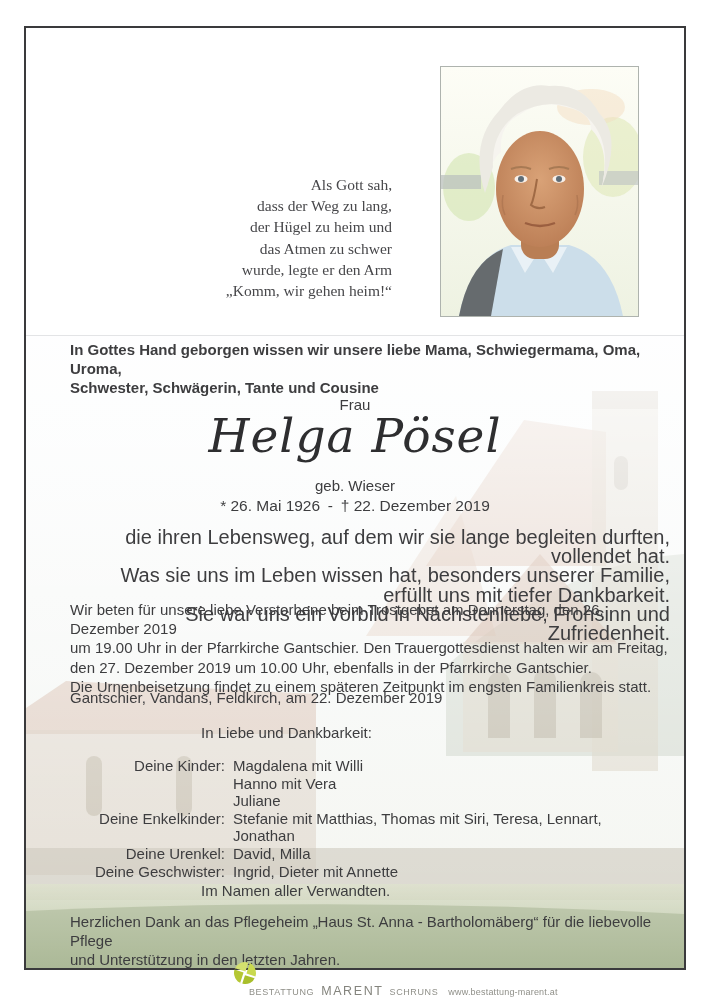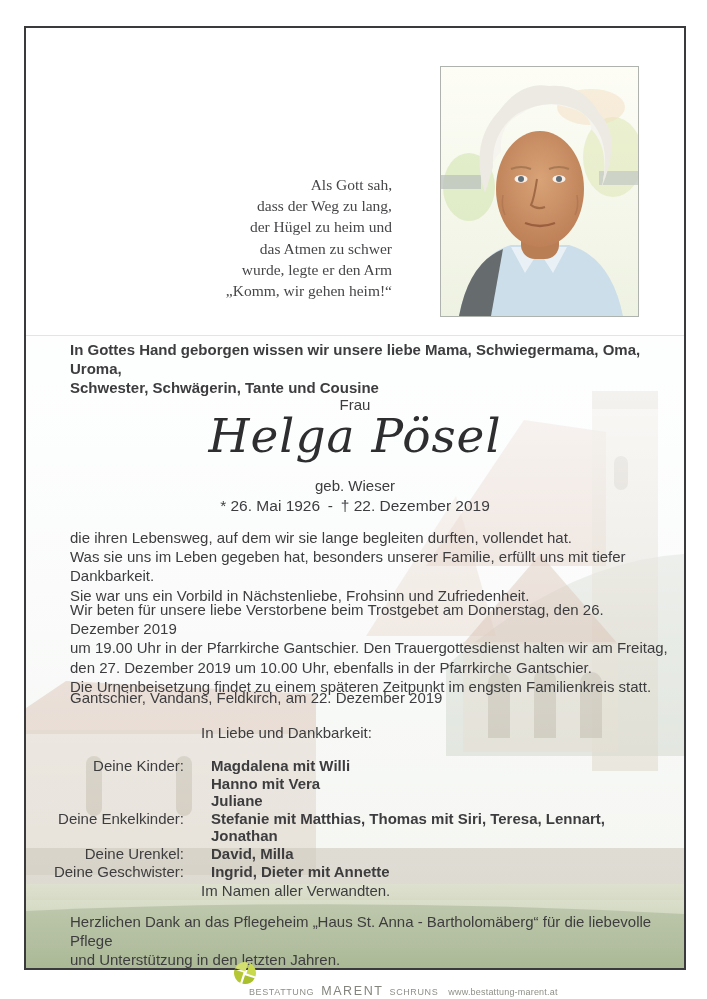--- a/index.html
+++ b/index.html
@@ -14,28 +14,28 @@
   .poem{left:40px;top:146px;width:326px;text-align:right;font-size:15.5px;line-height:21.2px;color:#47474a;font-family:Liberation Serif, serif;}
   .portrait{left:414px;top:38px;width:197px;height:249px;border:1px solid #aeb3ae;background:#f6f7f0;}
   .portrait svg{display:block;width:100%;height:100%;}
   .intro{left:44px;top:312px;width:590px;font-size:15px;line-height:19.2px;font-weight:bold;}
   .frau{left:0;top:368px;width:658px;text-align:center;font-size:15px;}
   .name{left:0;top:380px;width:658px;text-align:center;
         font-family:"DejaVu Serif","Liberation Serif",serif;font-style:italic;
         font-size:47px;color:#2e2e30;letter-spacing:1px;}
   .maiden{left:0;top:449px;width:658px;text-align:center;font-size:15px;}
   .dates{left:0;top:469px;width:658px;text-align:center;font-size:15.5px;}
-  .p1{left:44px;top:500px;width:600px;font-size:15px;line-height:19.2px;}
+  .p1{left:44px;top:500px;width:600px;font-size:20px;line-height:19.2px;text-align:right;}
   .p2{left:44px;top:572px;width:600px;font-size:15px;line-height:19.2px;}
   .dateline{left:44px;top:661px;width:600px;font-size:15px;}
   .gratitude{left:175px;top:696px;width:400px;font-size:15px;}
   .family{left:0;top:729px;width:640px;font-size:15px;}
-  .family .row{display:flex;line-height:17.6px;}
+  .family .row{display:flex;line-height:17.6px;padding-left:41px;}
   .family .lbl{width:158px;text-align:right;flex:0 0 158px;}
-  .family .val{margin-left:27px;font-weight:bold;}
+  .family .val{margin-left:8px;}
   .closing{left:175px;top:854px;width:400px;font-size:15px;}
   .thanks{left:44px;top:884px;width:606px;font-size:15px;line-height:19.2px;}
   .footer{position:absolute;left:0;top:956px;width:707px;height:43px;z-index:5;}
   .footer .logo{position:absolute;left:233px;top:5px;width:24px;height:24px;}
   .footer .ftext{position:absolute;left:249px;top:12px;white-space:nowrap;color:#8f8f88;margin-top:13px;}
   .ft-small{font-size:9px;letter-spacing:0.6px;}
   .ft-brand{font-size:12.5px;letter-spacing:1.6px;color:#84847d;margin:0 6px 0 7px;}
   .ft-loc{font-size:9px;letter-spacing:0.6px;margin-right:10px;}
   .ft-web{font-size:9px;letter-spacing:0.2px;}
 </style>
@@ -151,21 +151,21 @@
       <div>Schwester, Schwägerin, Tante und Cousine</div>
     </div>
 
     <div class="layer frau">Frau</div>
     <div class="layer name">Helga Pösel</div>
     <div class="layer maiden">geb. Wieser</div>
     <div class="layer dates">* 26. Mai 1926 - † 22. Dezember 2019</div>
 
     <div class="layer p1">
       <div>die ihren Lebensweg, auf dem wir sie lange begleiten durften, vollendet hat.</div>
-      <div>Was sie uns im Leben gegeben hat, besonders unserer Familie, erfüllt uns mit tiefer Dankbarkeit.</div>
+      <div>Was sie uns im Leben wissen hat, besonders unserer Familie, erfüllt uns mit tiefer Dankbarkeit.</div>
       <div>Sie war uns ein Vorbild in Nächstenliebe, Frohsinn und Zufriedenheit.</div>
     </div>
 
     <div class="layer p2">
       <div>Wir beten für unsere liebe Verstorbene beim Trostgebet am Donnerstag, den 26. Dezember 2019</div>
       <div>um 19.00 Uhr in der Pfarrkirche Gantschier. Den Trauergottesdienst halten wir am Freitag,</div>
       <div>den 27. Dezember 2019 um 10.00 Uhr, ebenfalls in der Pfarrkirche Gantschier.</div>
       <div>Die Urnenbeisetzung findet zu einem späteren Zeitpunkt im engsten Familienkreis statt.</div>
     </div>
 

